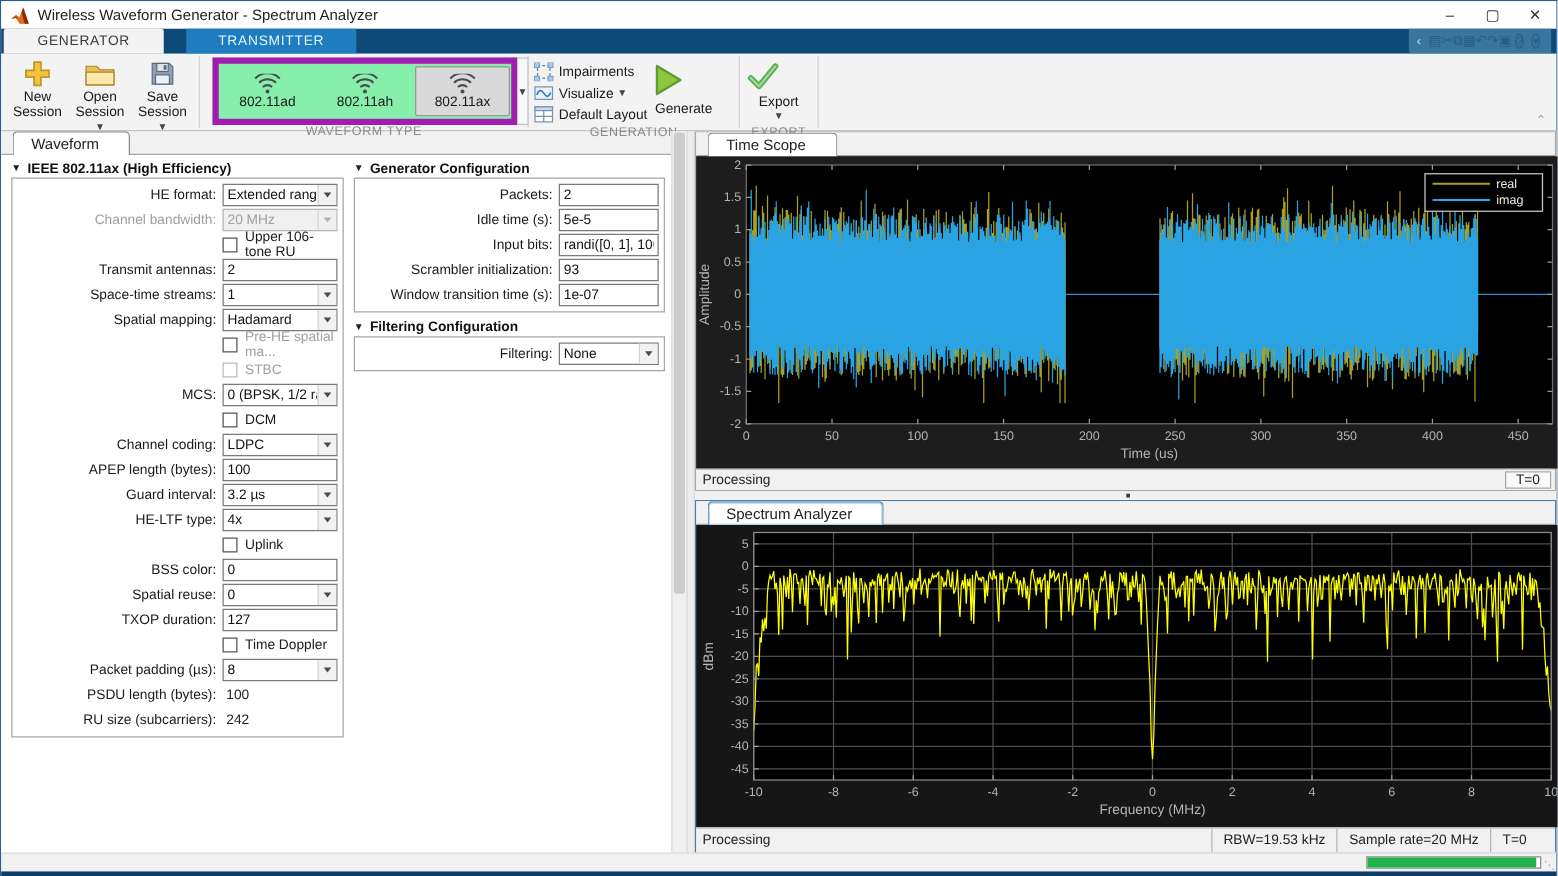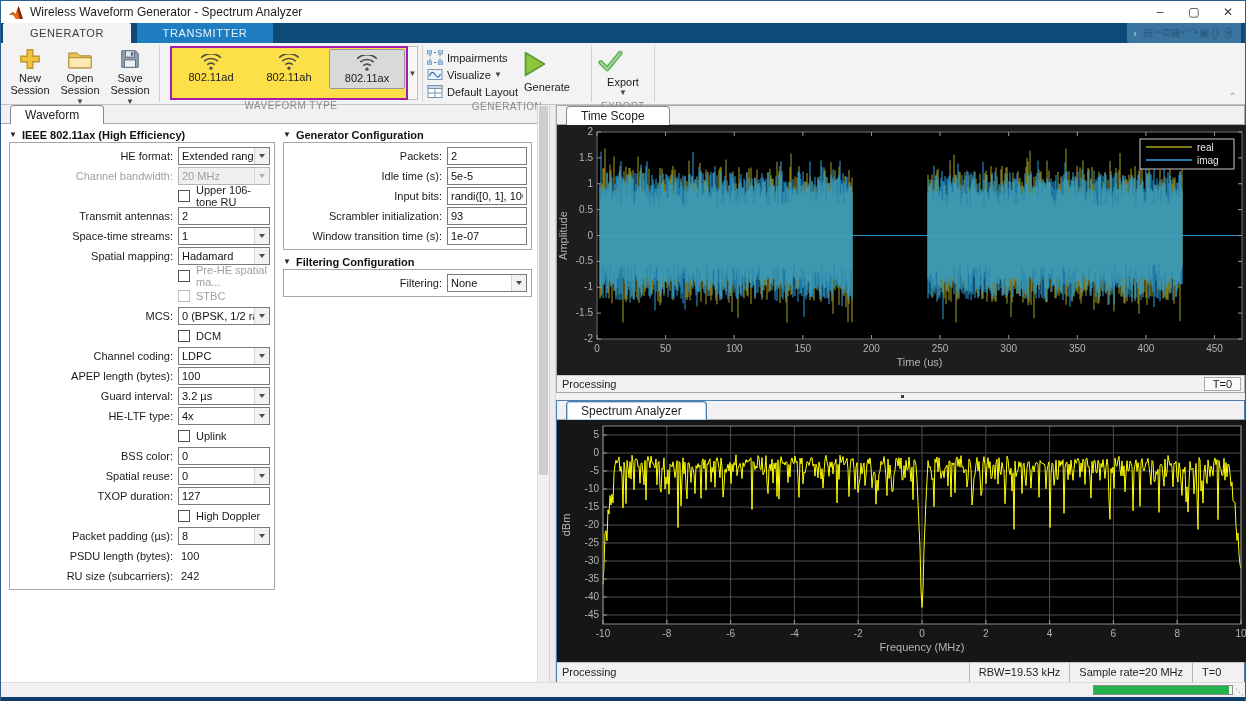--- a/index.html
+++ b/index.html
@@ -11,36 +11,36 @@
   .titlebar { height:22px; background:#ffffff; display:flex; align-items:center; flex:0 0 auto; }
   .titlebar .logo { width:16px; height:15px; margin:0 6px 0 7px; }
   .titlebar .title { font-size:12px; color:#222; }
   .titlebar .spacer { flex:1; }
   .win-btn { width:34px; height:22px; display:flex; align-items:center; justify-content:center; font-size:12px; color:#333; cursor:default; }
 
   
   .ribbon-tabs { height:20px; background:#0d4a77; display:flex; align-items:stretch; position:relative; flex:0 0 auto; }
   .rtab { display:flex; align-items:center; justify-content:center; width:128px; font-size:11px; letter-spacing:0.6px; }
   .rtab.active { background:#f3f3f3; color:#3a3a3a; border-radius:2px 2px 0 0; margin-left:2px; }
-  .rtab.blue { background:#1e7dc0; color:#e8f2fa; width:136px; margin-left:6px; }
+  .rtab.blue { background:#1e7dc0; color:#e8f2fa; width:136px; margin-left:18px; }
   .quick-access { position:absolute; right:4px; top:0; height:20px; display:flex; align-items:center; background:#3a759f; padding:0 6px; border-radius:0 0 0 3px; }
   .qa-caret { color:#cfe0ee; font-size:10px; margin-right:6px; }
   .qa-icon { width:22px; text-align:center; font-size:11px; color:#1d4a6b; opacity:0.55; }
   .qa-icon.circ { width:15px; height:15px; line-height:13px; border:1px solid #1d4a6b; border-radius:50%; margin:0 3px; font-size:9px; }
 
   
   .toolbar { height:62px; background:#f3f3f3; border-bottom:1px solid #c3c3c3; display:flex; position:relative; flex:0 0 auto; }
   .tsection { display:flex; flex-direction:column; }
   .tsection .content { flex:1; display:flex; align-items:flex-start; padding:2px 4px 0 4px; }
   .tsection .slabel { height:13px; text-align:center; font-size:10px; color:#8a8a8a; letter-spacing:0.5px; }
   .vsep { width:1px; background:#d2d2d2; margin:2px 0; }
   .tool-btn { width:52px; min-height:56px; display:flex; flex-direction:column; align-items:center; padding-top:1px; text-align:center; line-height:12px; cursor:default; }
   .tool-btn .ticon { height:26px; display:flex; align-items:center; }
   .chev { font-size:8px; color:#444; }
-  .gallery { border:2px solid #a21caf; background:#fde047; display:flex; align-items:flex-start; margin-top:1px; height:54px; }
+  .gallery { border:5px solid #a21caf; background:#86efac; display:flex; align-items:center; margin-top:1px; height:54px; }
   .wf-btn { width:76px; display:flex; flex-direction:column; align-items:center; justify-content:space-between; padding:5px 0 4px 0; border-radius:2px; margin:1px; }
   .wf-btn.selected { background:#d9d9d9; border:1px solid #979797; }
   .overflow-btn { width:16px; height:54px; margin-top:1px; border:1px solid #c0c0c0; border-left:none; background:#f7f7f7; display:flex; align-items:center; justify-content:center; }
   .gen-items { display:flex; flex-direction:column; padding-top:4px; }
   .gen-item { height:17px; display:flex; align-items:center; white-space:nowrap; }
   .gen-item .gi-icon { width:16px; height:15px; margin-right:4px; }
   .big-btn { width:58px; min-height:56px; display:flex; flex-direction:column; justify-content:flex-start; padding-top:4px; text-align:center; }
   .big-btn .blabel { margin-top:2px; }
   .collapse-toolstrip { position:absolute; right:8px; bottom:2px; color:#9a9a9a; font-size:10px; }
 
@@ -435,21 +435,21 @@
                 <div class="row">
                   <div class="lbl">TXOP duration:</div>
                   <div class="ctrl">
                     <input class="tinput" type="text" value="127" style="">
                   </div>
                 </div>
                 <div class="row">
                   <div class="lbl"></div>
                   <div class="ctrl">
                     <div class="checkbox"></div>
-                    <span class="chk-label">High Doppler</span>
+                    <span class="chk-label">Time Doppler</span>
                   </div>
                 </div>
                 <div class="row">
                   <div class="lbl">Packet padding (µs):</div>
                   <div class="ctrl">
                     <div class="combo">
                       <span class="combo-text">8</span>
                       <span class="combo-btn">
                         <span class="combo-arrow"></span>
                       </span>

